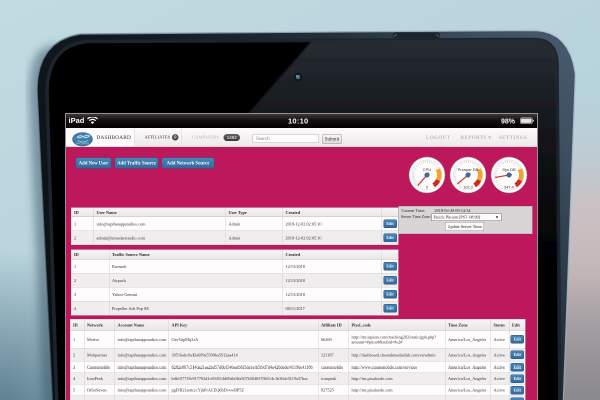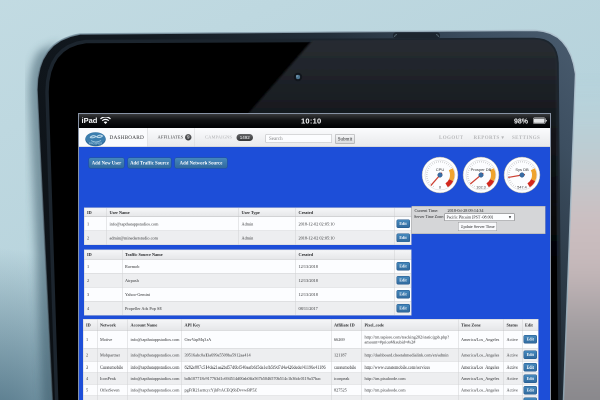--- a/index.html
+++ b/index.html
@@ -1,17 +1,17 @@
 <!DOCTYPE html>
 <html><head><meta charset="utf-8">
 <style>
 html,body{margin:0;padding:0}
 #stage{position:relative;width:600px;height:400px;overflow:hidden;background:#b7d3dc;font-family:"Liberation Sans",sans-serif}
 .bgl{position:absolute;pointer-events:none}
-#screen{position:absolute;left:78px;top:113px;width:471px;height:287px;overflow:hidden;filter:blur(0.38px);border:1px solid rgba(148,154,158,0.9);border-bottom:none;background:#1d4ed8;z-index:5}
+#screen{position:absolute;left:65px;top:113px;width:471px;height:287px;overflow:hidden;filter:blur(0.38px);border:1px solid rgba(148,154,158,0.9);border-bottom:none;background:#be185d;z-index:5}
 #s2{position:absolute;left:0;top:0;width:942px;height:574px;transform:scale(0.5);transform-origin:0 0;font-family:"Liberation Serif",serif;opacity:0.99;will-change:transform}
 
 #sbar{position:absolute;left:0;top:0;width:942px;height:28px;background:linear-gradient(#3a3a3a 0%,#111 45%,#000 100%);color:#fff;font-family:"Liberation Sans",sans-serif}
 #sbar .ipad{position:absolute;left:5px;top:4px;font-size:15px;font-weight:bold}
 #sbar .time{position:absolute;left:444px;top:5px;font-size:15px;font-weight:bold;letter-spacing:0.5px}
 #sbar .batt{position:absolute;left:870px;top:6px;font-size:14px;font-weight:bold}
 
 #nav{position:absolute;left:0;top:28px;width:942px;height:37px;background:linear-gradient(#fefefe,#ececec);border-bottom:1px solid #c8c8c8}
 #tab1{position:absolute;left:0;top:0;width:137px;height:37px;background:#fdfdfd;border-right:1px solid #d0d0d0}
 .navtx{position:absolute;top:0;height:37px;line-height:37px;color:#333;font-size:10.5px;letter-spacing:0.4px}

